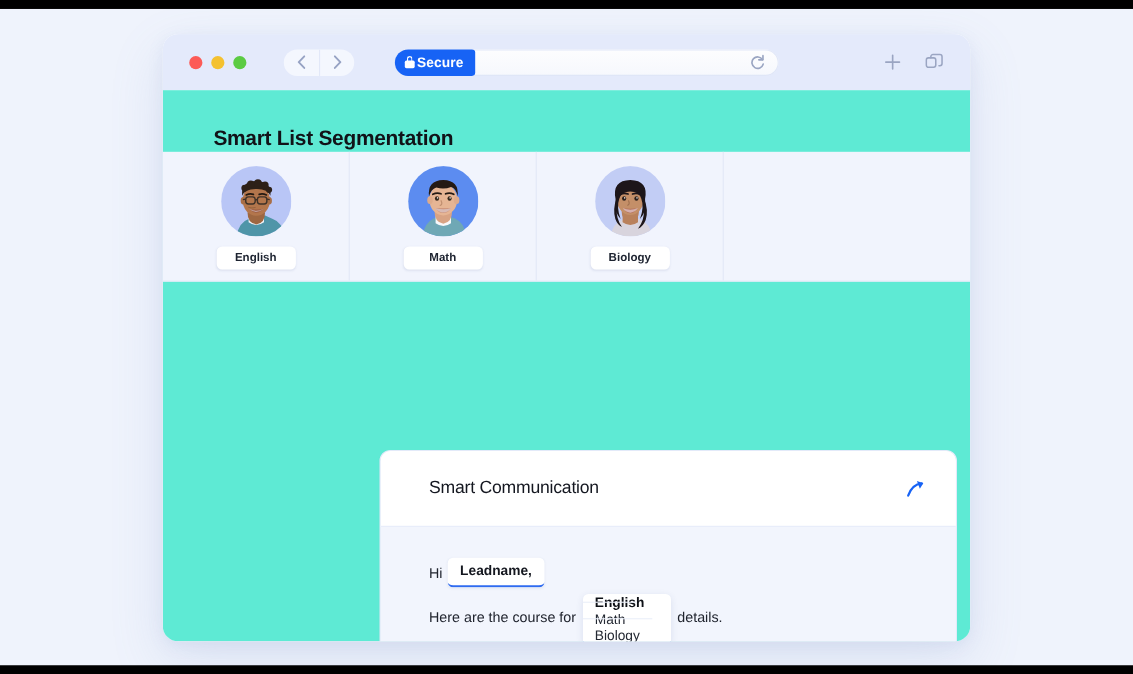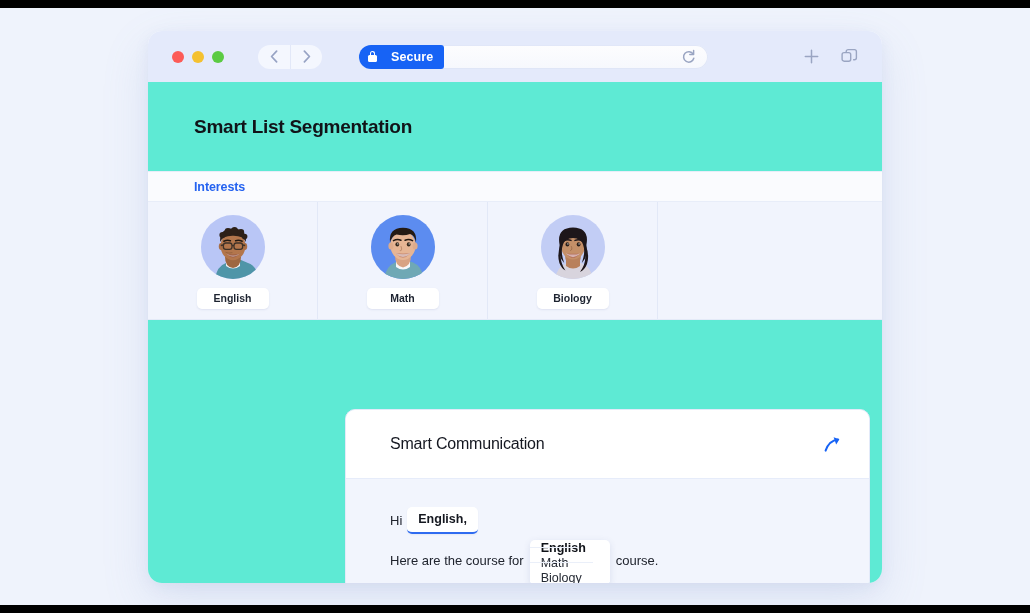--- a/index.html
+++ b/index.html
@@ -115,21 +115,21 @@
     top: 0;
     height: 24px;
     padding: 0 11px 0 9px;
     border-radius: 12px 3px 3px 12px;
     background: #1763f5;
     color: #ffffff;
     font-size: 12.5px;
     font-weight: 700;
     display: flex;
     align-items: center;
-    gap: 14px;
+    gap: 2px;
     letter-spacing: .1px;
   }
   .lock-glyph {
     position: relative;
     width: 9px;
     height: 11px;
   }
   .lock-glyph .body {
     position: absolute;
     bottom: 0; left: 0;
@@ -400,23 +400,20 @@
           </svg>
         </div>
       </div>
 
     </div>
 
     <div class="page">
 
       <div class="page-title">Smart List Segmentation</div>
 
-      <div class="interests-head">
-        <div class="interests-head-label">Interests</div>
-      </div>
 
       <div class="interests-grid">
 
         <div class="interest-cell">
           <div class="avatar">
             <svg width="64" height="64" viewBox="0 0 64 64">
               <rect width="64" height="64" fill="#b9c6f6"></rect>
               <path d="M14 64 q2-13 11-16 l7-3 h8 l7 3 q9 3 11 16 z" fill="#4f95a8"></path>
               <path d="M25 43 h14 v8 q-7 5 -14 0 z" fill="#f2f4f8"></path>
               <path d="M24 42 q0 10 8 11 q8 -1 8 -11 z" fill="#9e6741"></path>
@@ -508,35 +505,35 @@
               <path d="M1.6 14.6 q3.4 -10.2 12.4 -11.2" fill="none" stroke="#1763f5" stroke-width="2" stroke-linecap="round"></path>
               <path d="M9.6 1.2 L15.4 3.3 L12.2 8.4 Z" fill="#1763f5"></path>
             </svg>
           </div>
         </div>
 
         <div class="comm-body">
 
           <div class="msg-line">
             <span>Hi</span>
-            <span class="token">English,</span>
+            <span class="token">Leadname,</span>
           </div>
 
           <div class="msg-line">
             <span>Here are the course for</span>
 
             <span class="select-wrap">
               <span class="dropdown">
                 <span class="dd-item selected">English</span>
                 <span class="dd-item">Math</span>
                 <span class="dd-item">Biology</span>
               </span>
             </span>
 
-            <span>course.</span>
+            <span>details.</span>
           </div>
 
         </div>
       </div>
 
     </div>
   </div>
 </div>
 
 </body></html>

